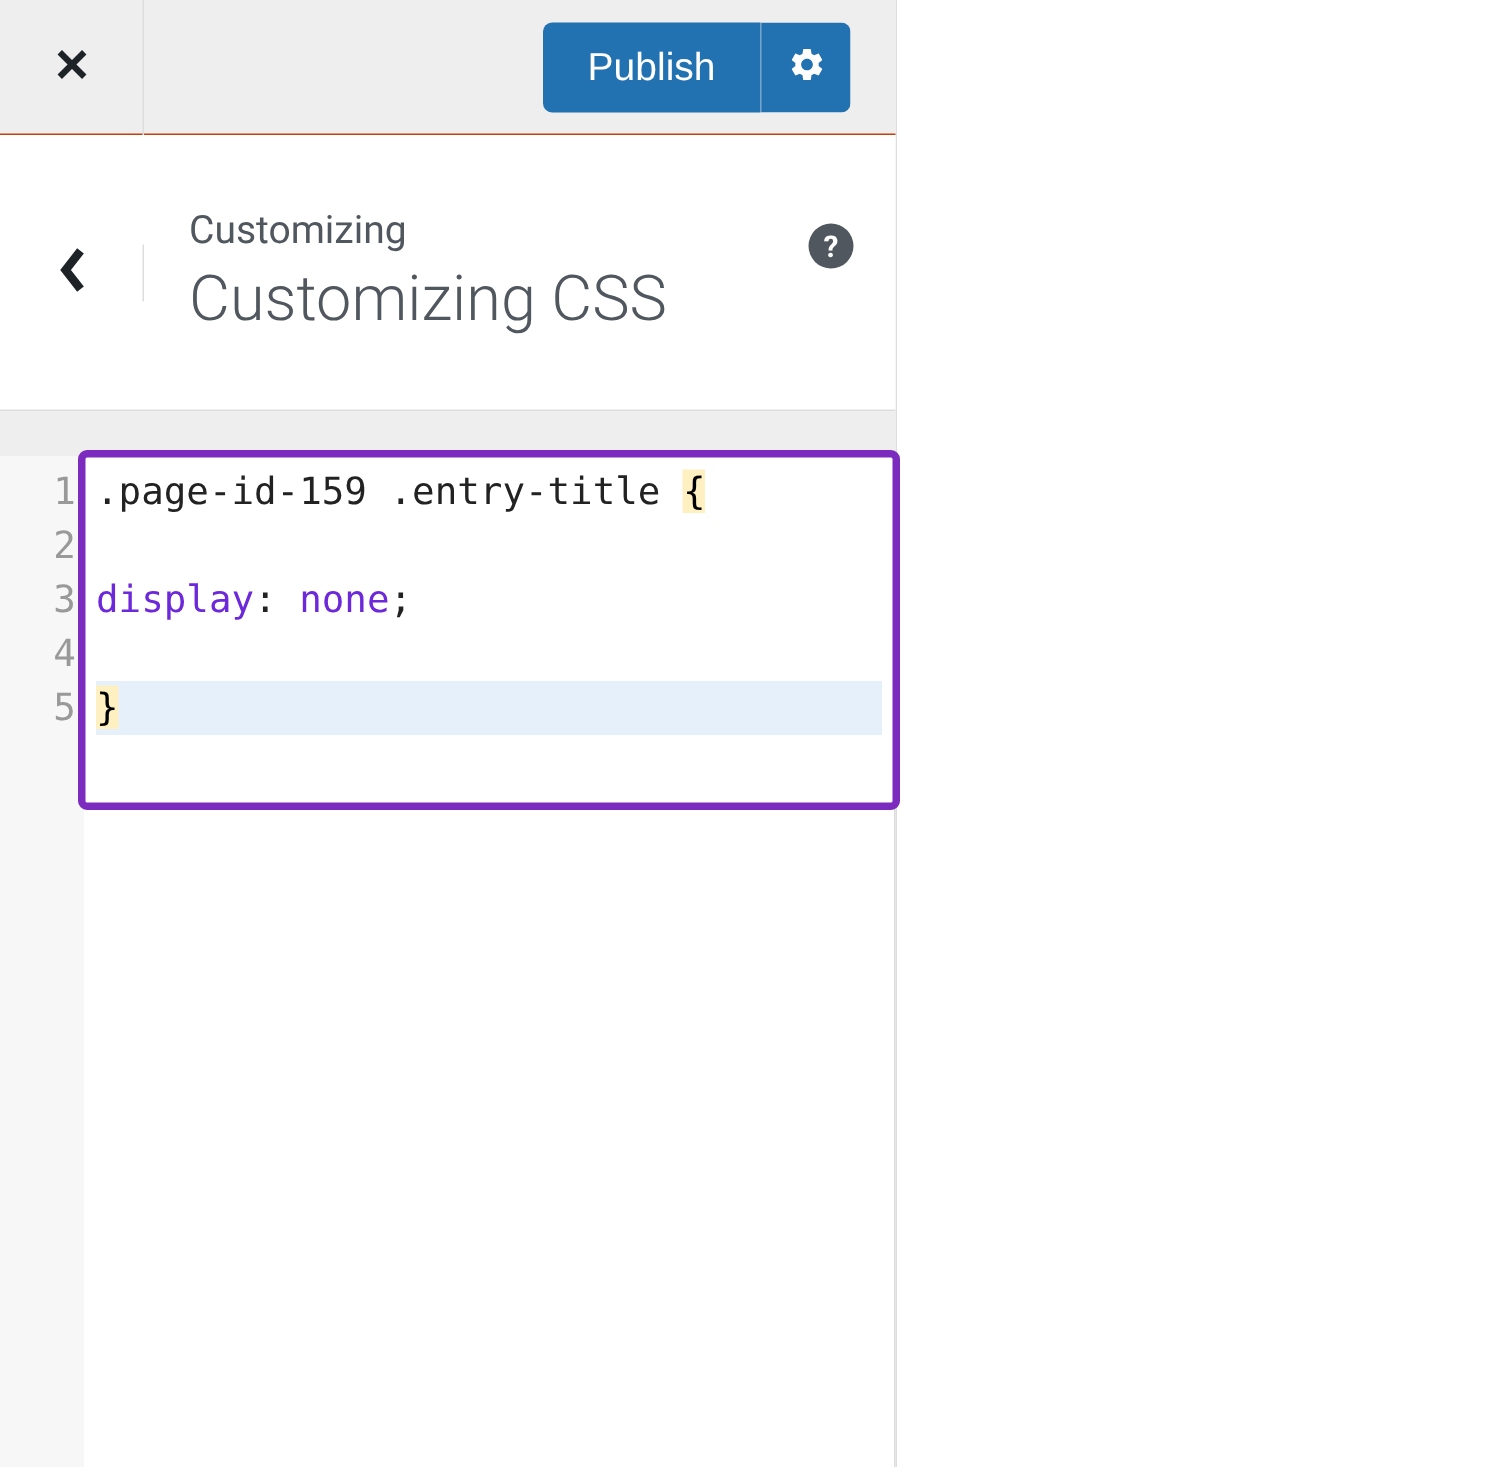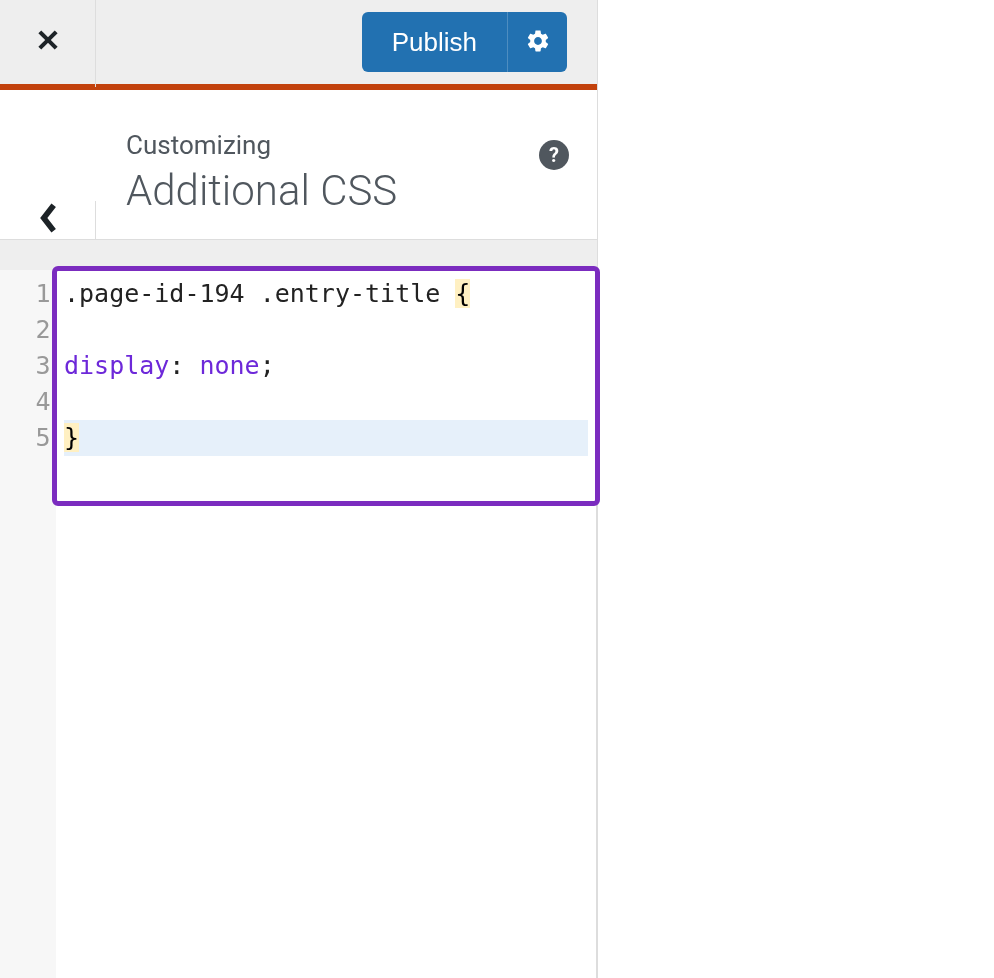--- a/index.html
+++ b/index.html
@@ -16,21 +16,21 @@
       display: flex;
       flex-direction: column;
       border-right: 1px solid #ddd;
     }
     .top-bar {
       height: 90px;
       background: #eeeeee;
       display: flex;
       align-items: center;
       justify-content: space-between;
-      border-bottom: 6px solid #c2410c;
+      border-bottom: 1px solid #c2410c;
     }
     .close-btn {
       width: 96px;
       height: 90px;
       display: flex;
       align-items: center;
       justify-content: center;
       border-right: 1px solid #ddd;
       cursor: pointer;
     }
@@ -59,24 +59,24 @@
       border-radius: 0 6px 6px 0;
       height: 60px;
       width: 60px;
       display: flex;
       align-items: center;
       justify-content: center;
       cursor: pointer;
       border-left: 1px solid rgba(255,255,255,0.2);
     }
     .section-header {
-      height: 150px;
-      background: #fff;
-      display: flex;
-      align-items: flex-end;
+      height: 184px;
+      background: #fff;
+      display: flex;
+      align-items: center;
       border-bottom: 1px solid #ddd;
     }
     .back-btn {
       width: 96px;
       display: flex;
       align-items: center;
       justify-content: center;
       border-right: 1px solid #ddd;
       cursor: pointer;
       background: #fff;
@@ -206,39 +206,39 @@
   <div class="section-header">
     <div class="back-btn">
       <span>
         <svg width="22" height="34" viewBox="0 0 14 24" fill="none" stroke="#1d2327" stroke-width="4" stroke-linecap="butt" stroke-linejoin="miter">
           <polyline points="11,3 4,12 11,21"></polyline>
         </svg>
       </span>
     </div>
     <div class="section-title-area">
       <div class="customizing-label">Customizing</div>
-      <div class="section-title">Additional CSS</div>
+      <div class="section-title">Customizing CSS</div>
       <div class="help-icon">
         <span>?</span>
       </div>
     </div>
   </div>
 
   <div class="editor-wrapper">
     <div class="gutter">
         <div class="gutter-line">1</div>
         <div class="gutter-line">2</div>
         <div class="gutter-line">3</div>
         <div class="gutter-line">4</div>
         <div class="gutter-line">5</div>
       </div>
     <div class="editor-container">
       <div class="editor-highlight"></div>
       <div class="code-area">
-          <div class="code-line"><span class="tok-selector">.page-id-194 .entry-title </span><span class="tok-brace">{</span></div>
+          <div class="code-line"><span class="tok-selector">.page-id-159 .entry-title </span><span class="tok-brace">{</span></div>
           <div class="code-line">&nbsp;</div>
           <div class="code-line"><span class="tok-property">display</span><span class="tok-colon">: </span><span class="tok-value">none</span><span class="tok-punct">;</span></div>
           <div class="code-line">&nbsp;</div>
           <div class="code-line highlighted"><span class="tok-brace">}</span></div>
         </div>
     </div>
   </div>
 
 </div>
 

